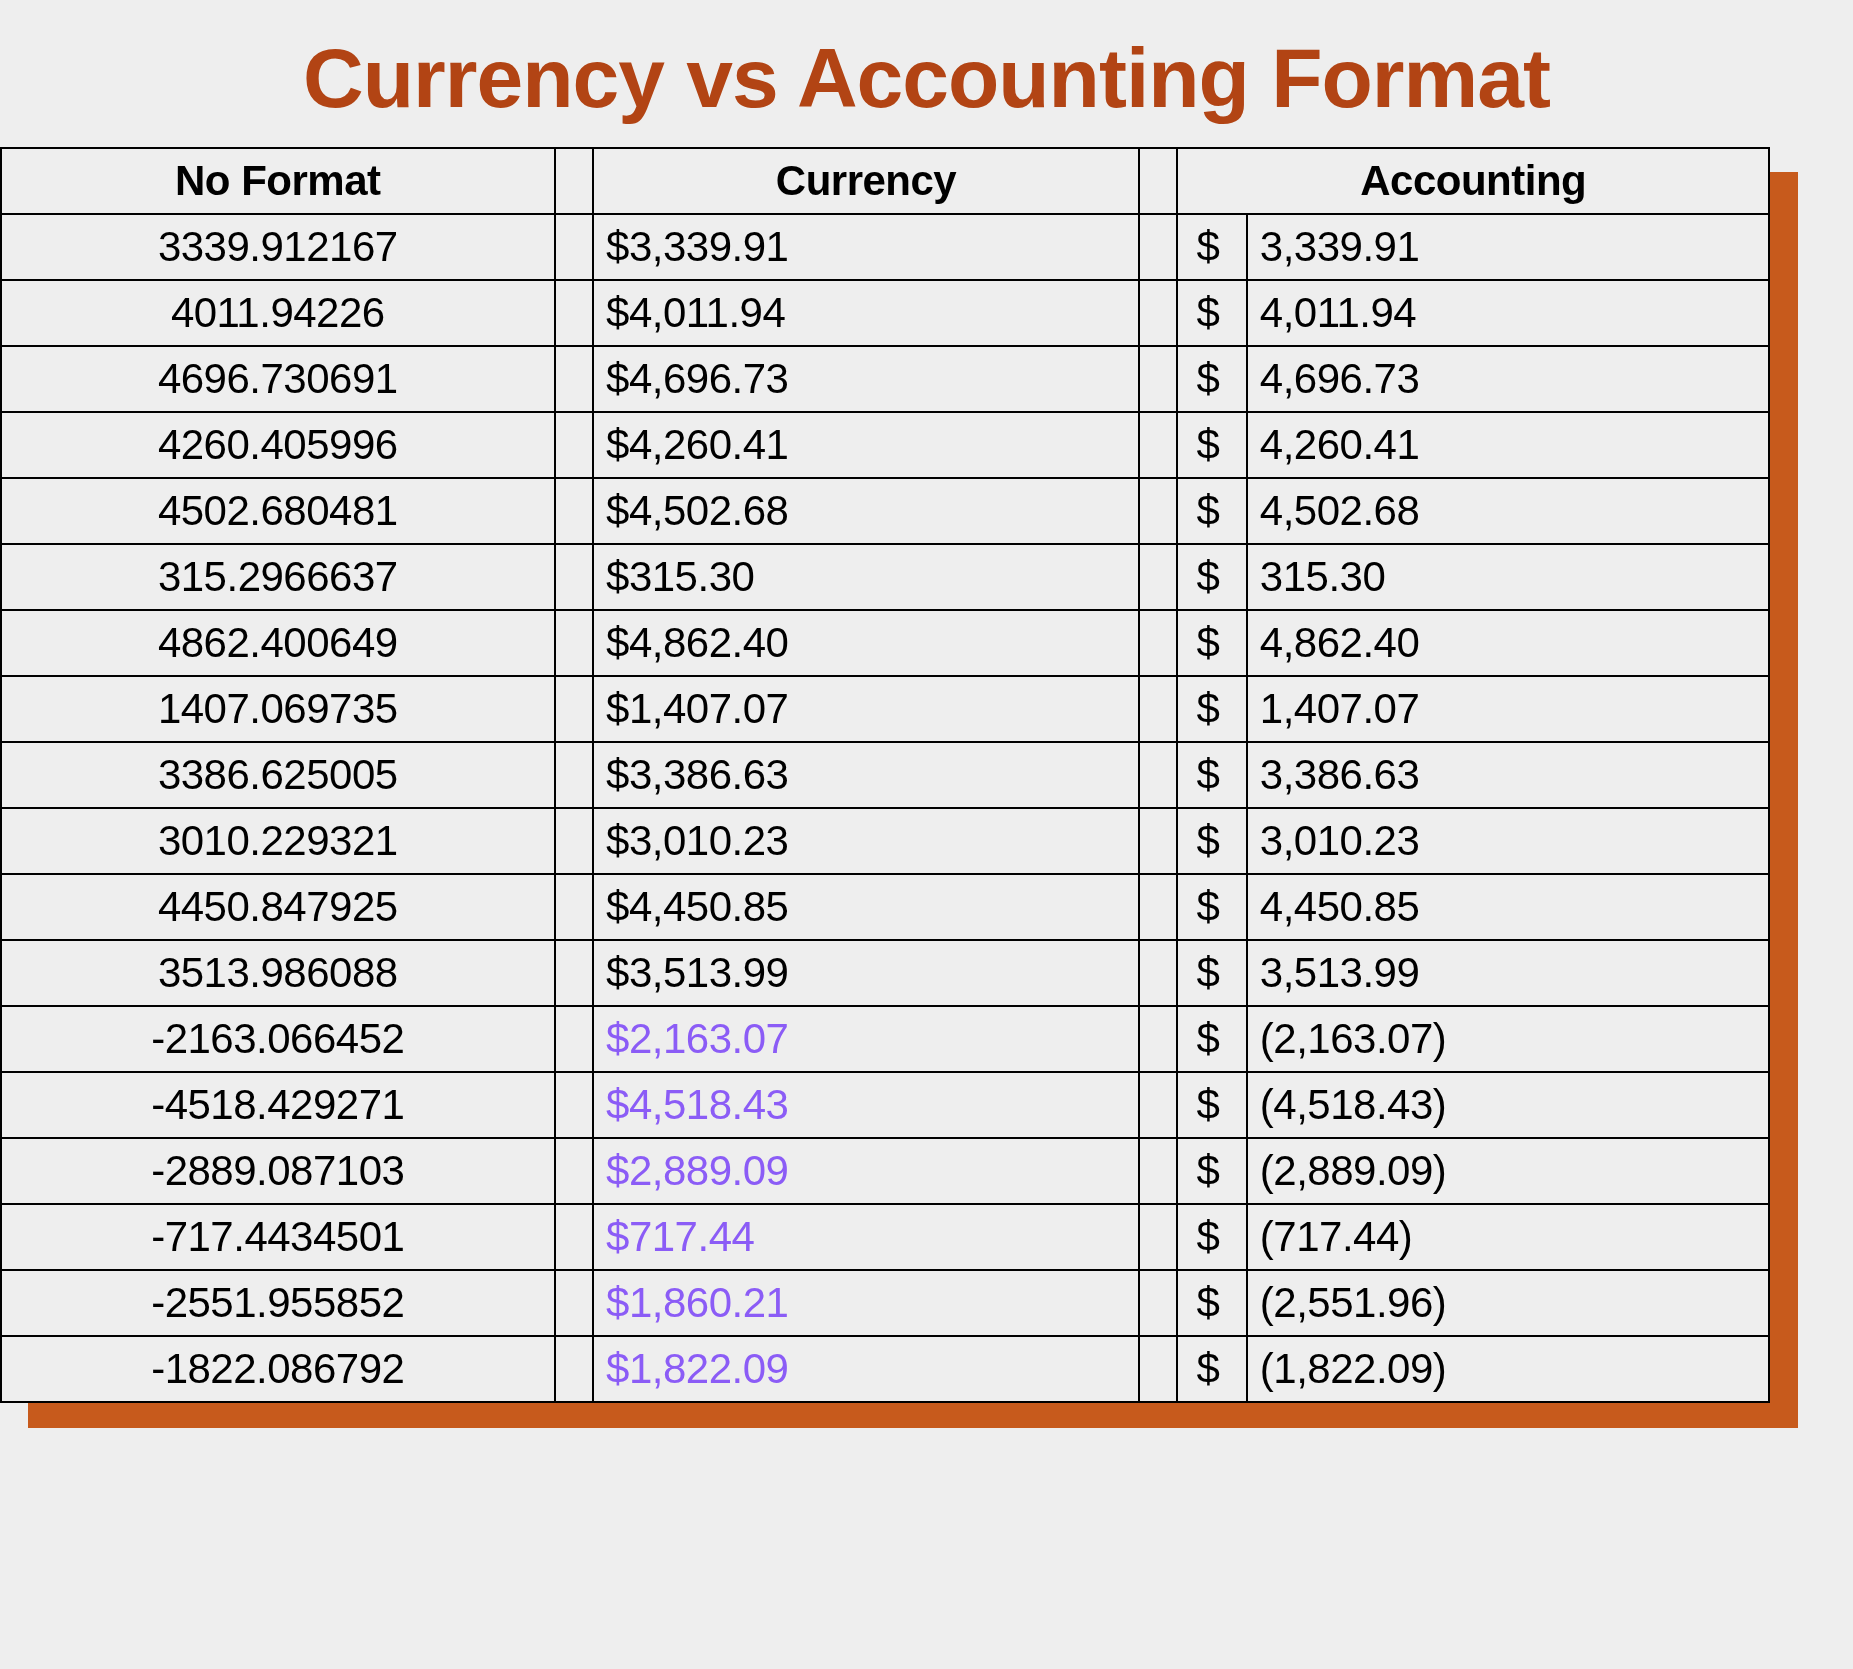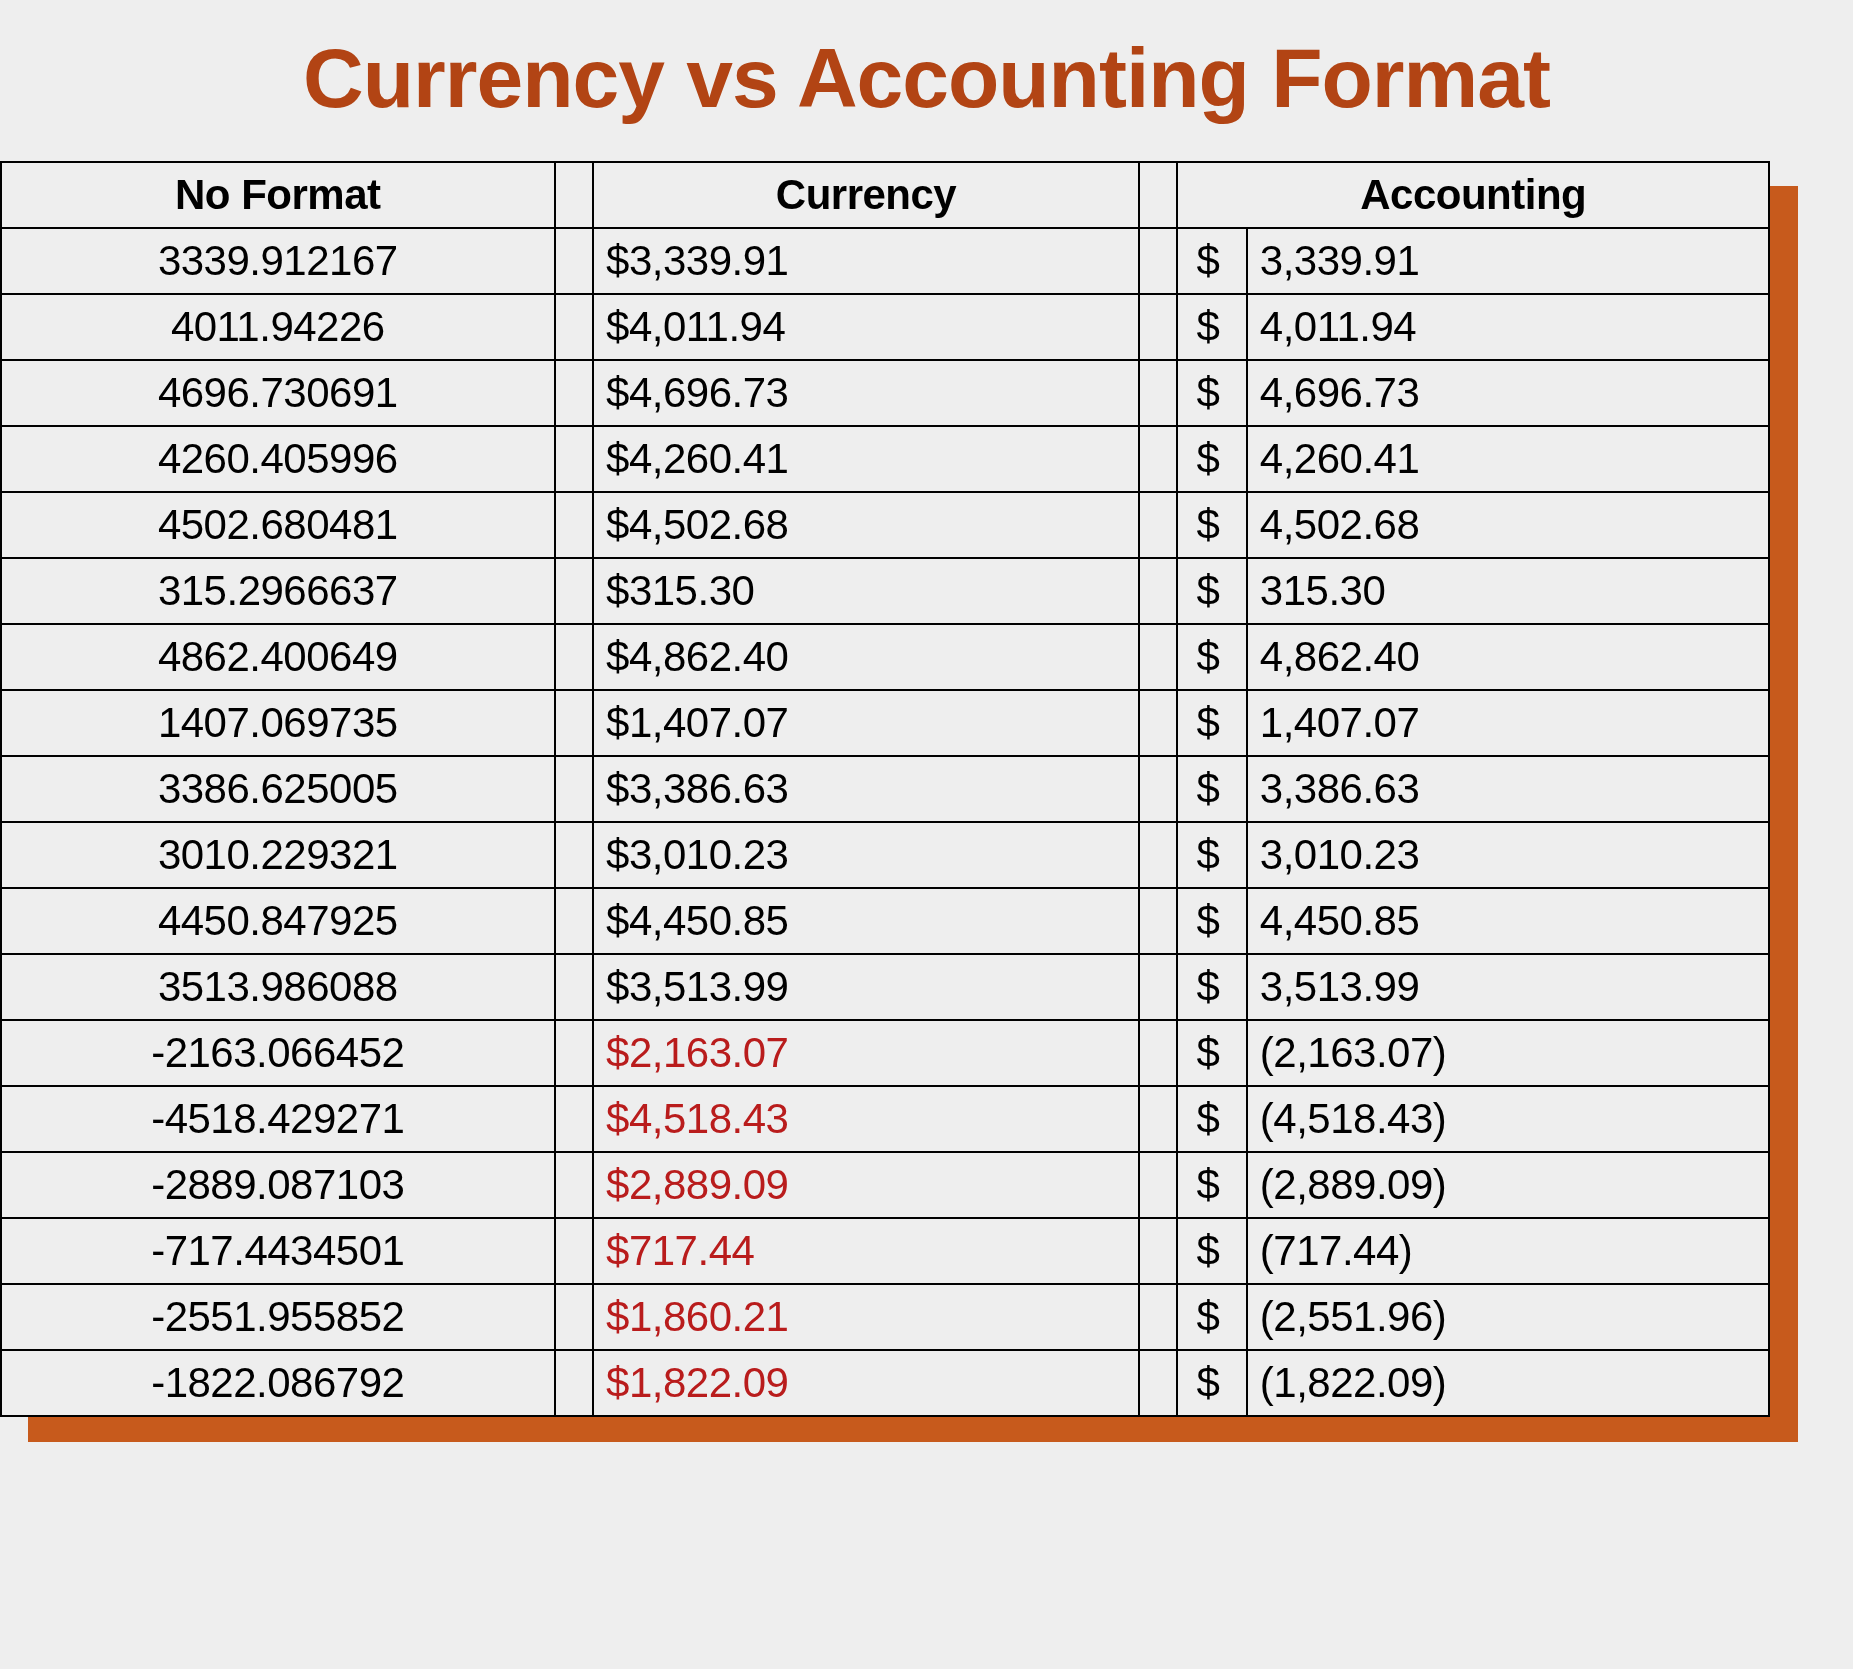--- a/index.html
+++ b/index.html
@@ -14,21 +14,21 @@
     position:relative;
     overflow:hidden;
   }
   .title{
     font-weight:900;
     color:#b24414;
     font-size:84px;
     text-align:center;
     letter-spacing:-1px;
     padding-top:30px;
-    padding-bottom:34px;
+    padding-bottom:20px;
   }
   .table-wrap{
     position:relative;
     width:1770px;
   }
   .drop-shadow{
     position:absolute;
     left:28px;
     top:25px;
     width:1770px;
@@ -57,21 +57,21 @@
   th{
     font-weight:900;
   }
   col.c-noformat{width:565px;}
   col.c-gap{width:40px;}
   col.c-currency{width:560px;}
   col.c-accsym{width:70px;}
   col.c-accval{width:535px;}
   .center{text-align:center;}
   .right{}
-  .neg{color:#b91c1c;}
+  .neg{color:#8b5cf6;}
   .gap{padding:0;}
   .accsym{text-align:left;padding-left:18px;}
 </style>
 </head>
 <body>
 
 <div class="page">
   <div class="title">Currency vs Accounting Format</div>
 
   <div class="table-wrap">

